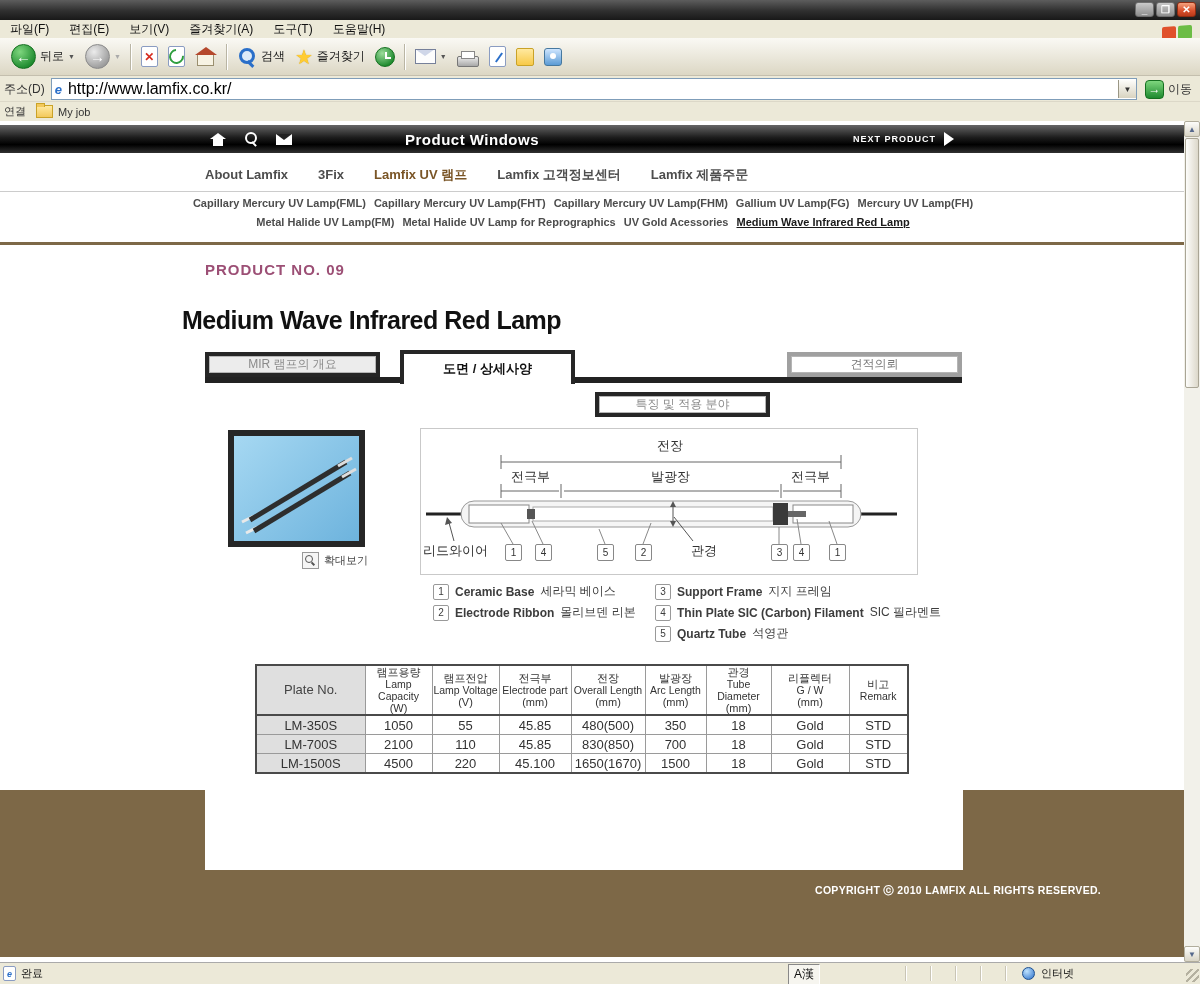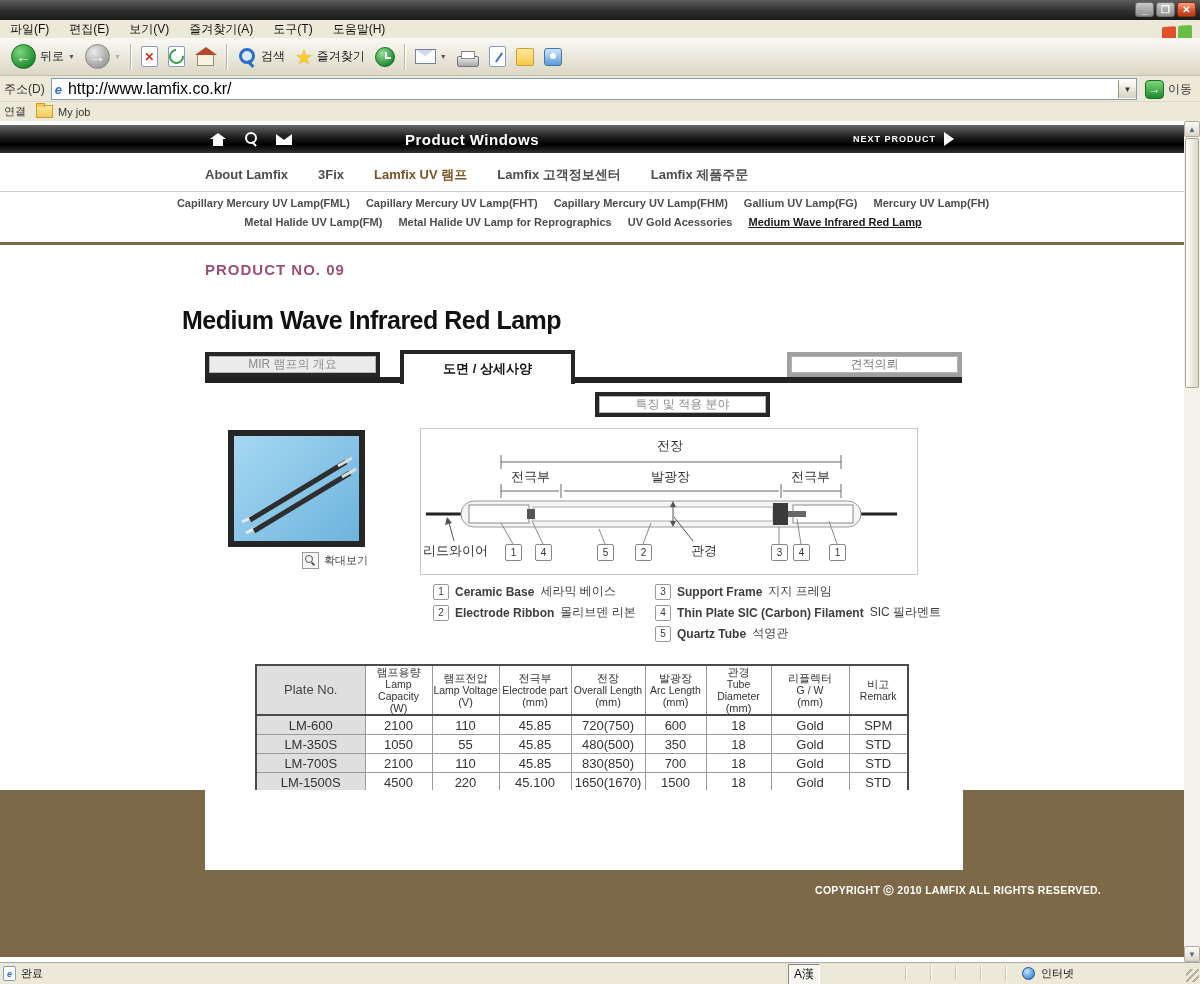--- a/index.html
+++ b/index.html
@@ -94,21 +94,21 @@
   .sh-env .flap{position:absolute;left:0;top:0;width:0;height:0;border-left:8px solid transparent;border-right:8px solid transparent;border-top:6px solid #222;}
   .sh-title{position:absolute;left:0;width:944px;text-align:center;color:#fff;font-weight:bold;font-size:15px;letter-spacing:.5px;}
   .sh-next{position:absolute;right:230px;display:flex;align-items:center;gap:8px;color:#fff;font-size:9px;font-weight:bold;letter-spacing:1px;}
   .sh-next .tri{width:0;height:0;border-top:7px solid transparent;border-bottom:7px solid transparent;border-left:10px solid #fff;}
   
   .nav{position:absolute;left:0;top:37px;width:1184px;height:34px;border-bottom:1px solid #ccc;
     display:flex;align-items:center;gap:30px;padding-left:205px;box-sizing:border-box;
     font-size:13px;font-weight:bold;color:#4d4d4d;}
   .nav .active{color:#7a5526;}
   .subnav{position:absolute;left:0;top:76px;width:1166px;text-align:center;font-size:11px;font-weight:bold;color:#4d4d4d;}
-  .subnav-row{display:flex;justify-content:center;gap:16px;margin-bottom:7px;white-space:nowrap;}
+  .subnav-row{display:flex;justify-content:center;gap:8px;margin-bottom:7px;white-space:nowrap;}
   .subnav .active{color:#1a1a1a;text-decoration:underline;}
   .brown-rule{position:absolute;left:0;top:121px;width:1184px;height:3px;background:#7d6847;}
   .product-no{position:absolute;left:205px;top:140px;font-size:15px;font-weight:bold;letter-spacing:1px;color:#9c4f75;}
   .heading{position:absolute;left:182px;top:185px;font-size:25px;font-weight:bold;color:#111;letter-spacing:-0.5px;}
   
   .tabs{position:absolute;left:205px;top:229px;width:757px;height:36px;}
   .tabs-bar{position:absolute;left:0;top:27px;width:757px;height:6px;background:#222;}
   .tab{position:absolute;height:25px;top:2px;width:175px;border:4px solid #262626;background:#fff;
     box-shadow:inset 0 0 0 1px #b5b5b5;display:flex;align-items:center;justify-content:center;
     font-size:12px;color:#8a8a8a;box-sizing:border-box;z-index:1;}
@@ -473,31 +473,20 @@
         <th><span class="hk">램프전압</span><span>Lamp Voltage</span><span class="hk">(V)</span></th>
         <th><span class="hk">전극부</span><span>Electrode part</span><span class="hk">(mm)</span></th>
         <th><span class="hk">전장</span><span>Overall Length</span><span class="hk">(mm)</span></th>
         <th><span class="hk">발광장</span><span>Arc Length</span><span class="hk">(mm)</span></th>
         <th><span class="hk">관경</span><span>Tube Diameter</span><span class="hk">(mm)</span></th>
         <th><span class="hk">리플렉터</span><span>G / W</span><span class="hk">(mm)</span></th>
         <th><span class="hk">비고</span><span>Remark</span></th>
       </tr>
     </thead>
     <tbody>
-      <tr>
-        <td class="model">LM-600</td>
-          <td>2100</td>
-          <td>110</td>
-          <td>45.85</td>
-          <td>720(750)</td>
-          <td>600</td>
-          <td>18</td>
-          <td>Gold</td>
-          <td>SPM</td>
-      </tr>
       <tr>
         <td class="model">LM-350S</td>
           <td>1050</td>
           <td>55</td>
           <td>45.85</td>
           <td>480(500)</td>
           <td>350</td>
           <td>18</td>
           <td>Gold</td>
           <td>STD</td>

